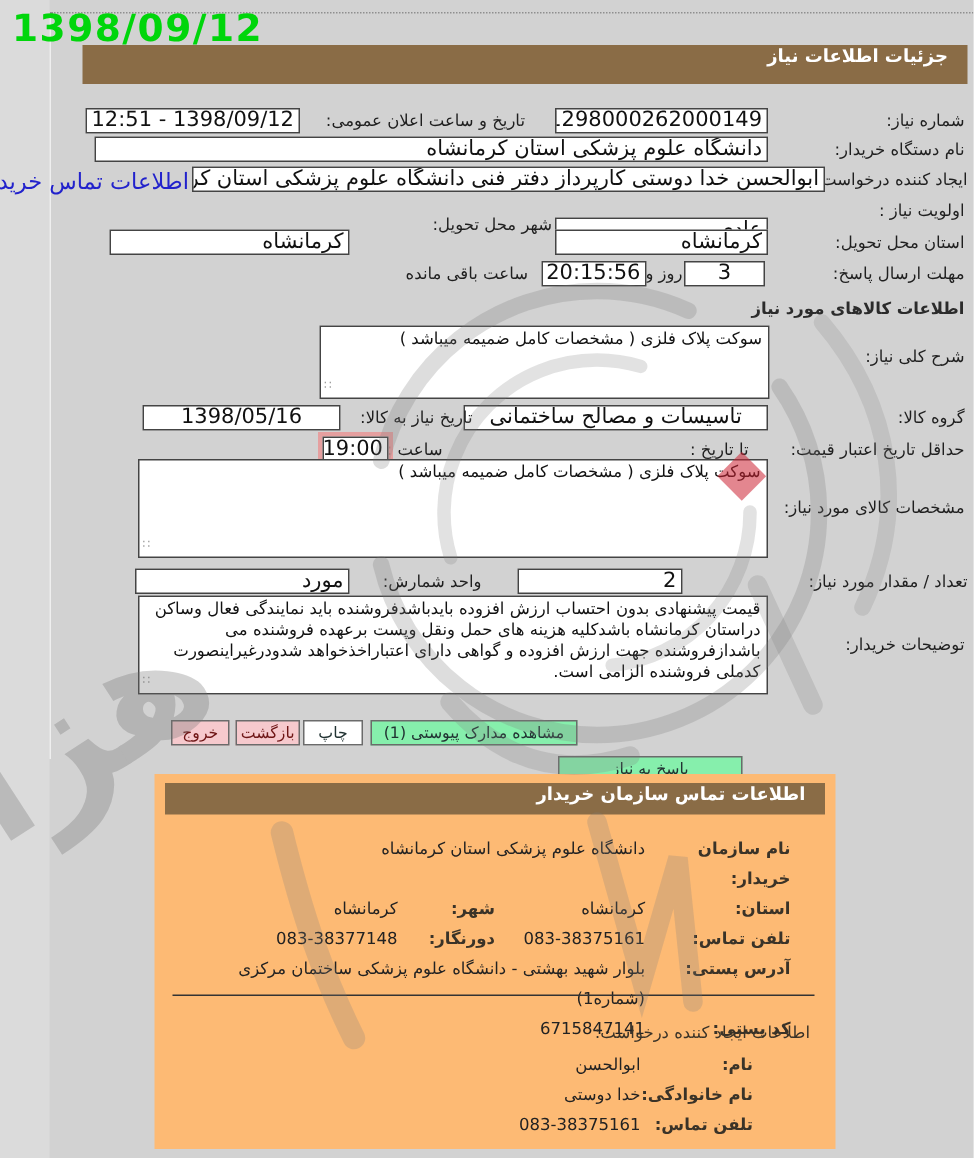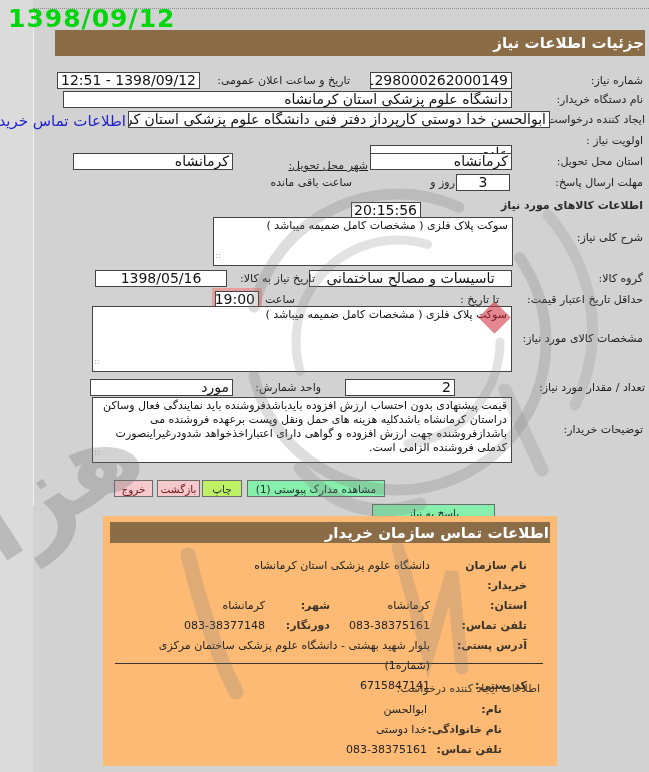--- a/index.html
+++ b/index.html
@@ -1,38 +1,38 @@
 <!DOCTYPE html>
 <html lang="fa" dir="rtl"><head>
 <meta charset="utf-8">
 <style>
   html,body{margin:0;padding:0;}
   body{font-family:"DejaVu Sans",sans-serif;}
   #page{position:relative;width:649px;height:772px;background:#d2d2d2;overflow:hidden;direction:rtl;}
   .leftstrip{position:absolute;left:0;top:0;width:33px;height:772px;background:#dbdbdb;}
   .vline{position:absolute;left:33px;top:12px;width:1px;height:494px;background:#efefef;}
   .dotline{position:absolute;top:8px;left:33px;right:0;border-top:1px dotted #8f8f8f;}
-  .brownbar{position:absolute;background:#8a6c46;color:#fff;font-size:15px;font-weight:bold;
-    display:flex;align-items:center;padding:0 1px;box-sizing:border-box;}
+  .brownbar{position:absolute;background:#8a6c46;color:#fff;font-size:12px;font-weight:bold;
+    display:flex;padding:0 13px;box-sizing:border-box;}
   .lbl{position:absolute;font-size:11px;color:#1f1f1f;white-space:nowrap;line-height:15px;}
   .blbl{font-weight:bold;color:#2b2b2b;}
   .ibox{position:absolute;background:#fff;border:1px solid #444;font-size:14px;color:#111;
     height:15px;line-height:15px;padding:0 3px;box-sizing:content-box;overflow:hidden;
     white-space:nowrap;text-align:right;}
   .ibox.center{text-align:center;}
   .tarea{position:absolute;background:#fff;border:1px solid #444;font-size:11px;color:#111;
     padding:1px 4px;box-sizing:border-box;overflow:hidden;line-height:14px;text-align:right;}
   .grip{position:absolute;left:2px;bottom:1px;font-size:8px;color:#999;letter-spacing:-1px;}
   .link{position:absolute;font-size:15px;color:#2222cc;white-space:nowrap;cursor:pointer;}
   .btn{position:absolute;height:17px;font-size:10.5px;font-family:"DejaVu Sans",sans-serif;
     border:1px solid #6b6b6b;display:flex;align-items:center;justify-content:center;
     box-sizing:border-box;cursor:pointer;padding:0 4px;white-space:nowrap;}
   .btn.green{background:#86efac;color:#233;}
   .btn.pink{background:#f6c9cd;color:#6e1515;margin-left:36px;}
-  .btn.plain{background:#bef264;color:#233;}
+  .btn.plain{background:#ffffff;color:#233;}
   .hourglow{box-shadow:0 0 0 3px rgba(233,150,150,0.85);}
   #card{position:absolute;top:516px;right:92px;width:454px;height:250px;background:#fdba74;}
   .cardrows{position:absolute;top:40px;right:0;left:0;padding:0 30px 0 14px;}
   .crow{display:flex;direction:rtl;font-size:11px;line-height:20px;color:#222;}
   .clabel{font-weight:bold;color:#3a3328;flex:0 0 97px;}
   .cval1{flex:0 0 100px;}
   .clabel2{font-weight:bold;color:#3a3328;flex:0 0 65px;}
   .cval2{flex:1 1 auto;}
   .cdivider{position:absolute;top:147px;left:12px;right:14px;border-top:1px solid #333;}
   .c2rows{position:absolute;top:162px;right:0;left:0;padding:0 55px 0 14px;font-size:11px;color:#222;}
@@ -66,27 +66,27 @@
 
   <div class="lbl" style="top:112px;right:4px;">ایجاد کننده درخواست:</div>
   <div class="ibox" style="top:111px;right:99px;width:414px;">ابوالحسن خدا دوستی کارپرداز دفتر فنی دانشگاه علوم پزشکی  استان کرما</div>
   <div class="link" style="top:112px;right:523px;">اطلاعات تماس خریدار</div>
 
   <div class="lbl" style="top:133px;right:6px;">اولویت نیاز :</div>
   <div class="ibox" style="top:145px;right:137px;width:134px;">عادي</div>
 
   <div class="lbl" style="top:154px;right:6px;">استان محل تحویل:</div>
   <div class="ibox" style="top:153px;right:137px;width:134px;">کرمانشاه</div>
-  <div class="lbl" style="top:158px;right:281px;text-decoration:underline;">شهر محل تحویل:</div>
+  <div class="lbl" style="top:142px;right:281px;">شهر محل تحویل:</div>
   <div class="ibox" style="top:153px;right:416px;width:152px;">کرمانشاه</div>
 
   <div class="lbl" style="top:175px;right:6px;">مهلت ارسال پاسخ:</div>
   <div class="ibox center" style="top:174px;right:139px;width:46px;">3</div>
   <div class="lbl" style="top:175px;right:194px;">روز و</div>
-  <div class="ibox center" style="top:174px;right:228px;width:62px;margin-top:28px;">20:15:56</div>
+  <div class="ibox center" style="top:174px;right:218px;width:62px;">20:15:56</div>
   <div class="lbl" style="top:175px;right:297px;">ساعت باقی مانده</div>
 
   <div class="lbl blbl" style="top:198px;right:6px;font-weight:bold;">اطلاعات کالاهای مورد نیاز</div>
 
   <div class="lbl" style="top:230px;right:6px;">شرح کلی نیاز:</div>
   <div class="tarea" style="top:217px;right:136px;width:300px;height:49px;">
     <span>سوکت پلاک فلزی ( مشخصات کامل ضمیمه میباشد )</span>
     <span class="grip">∷</span>
   </div>
 

